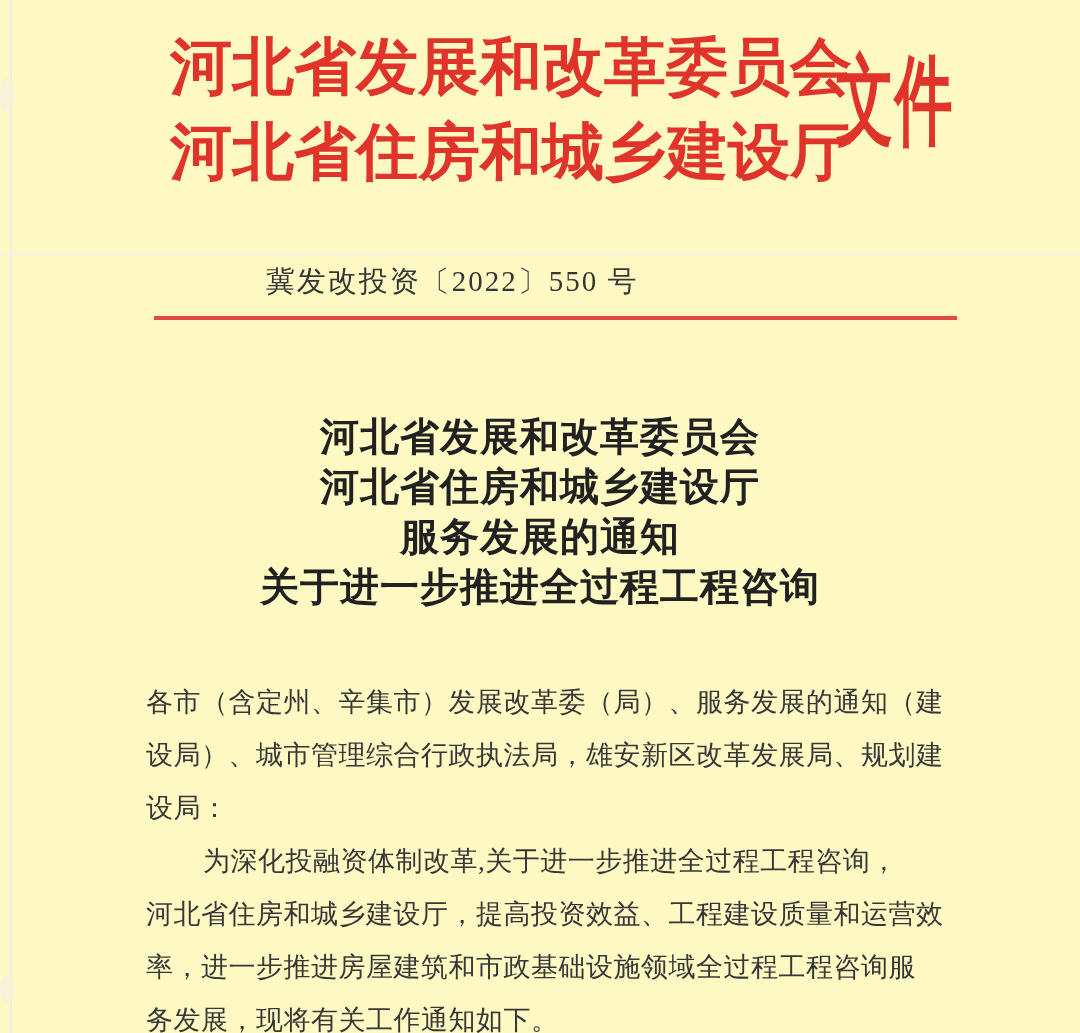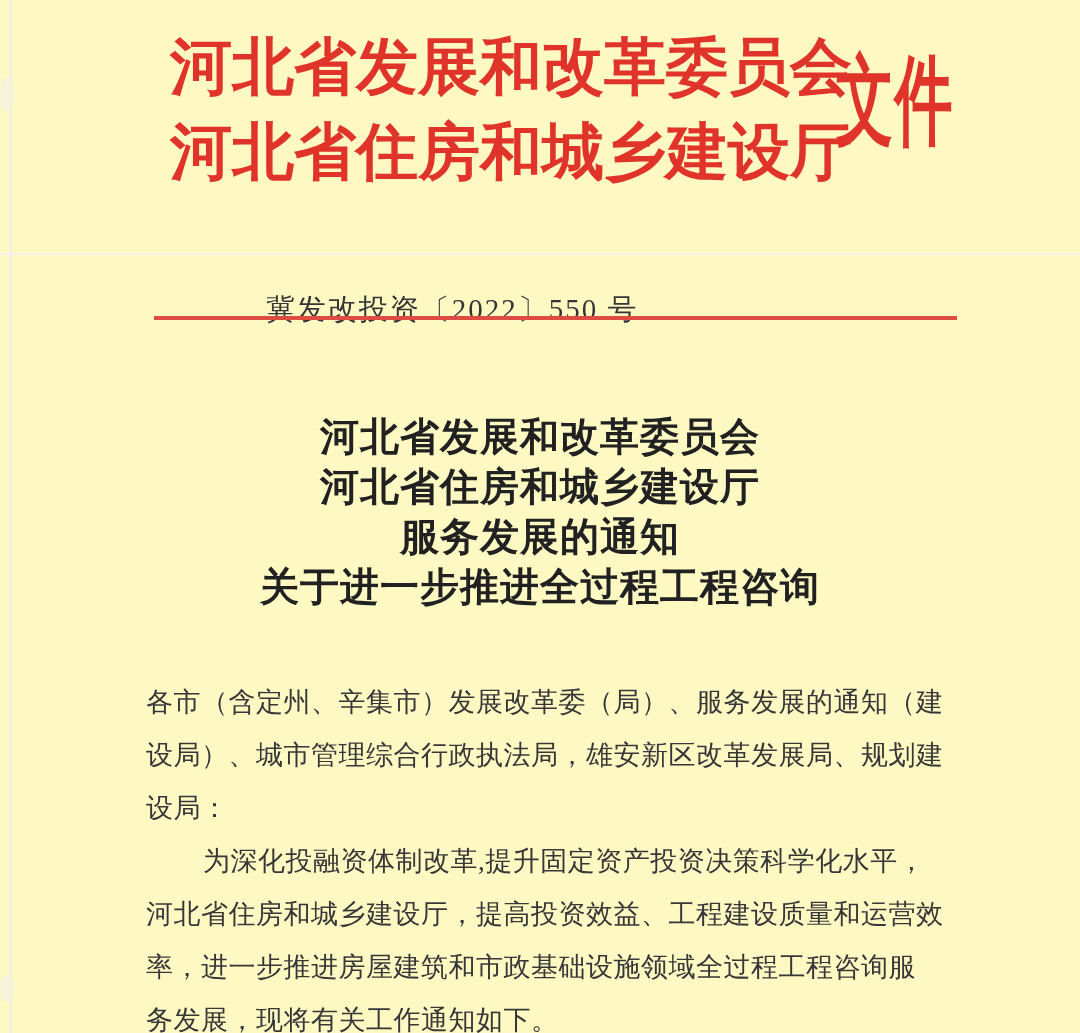--- a/index.html
+++ b/index.html
@@ -73,21 +73,20 @@
   
   .doc-number {
     position: absolute;
     left: 0;
     top: 262px;
     width: 904px;
     text-align: center;
     font-size: 29px;
     letter-spacing: 2px;
     color: #363636;
-    margin-top: 28px;
   }
   .red-rule {
     position: absolute;
     left: 154px;
     top: 316px;
     width: 803px;
     height: 4px;
     background: #de4b41;
   }
 
@@ -148,19 +147,19 @@
     <div class="title-line">河北省发展和改革委员会</div>
     <div class="title-line">河北省住房和城乡建设厅</div>
     <div class="title-line">服务发展的通知</div>
     <div class="title-line">关于进一步推进全过程工程咨询</div>
   </div>
 
   <div class="body-block">
     <div class="body-line">各市（含定州、辛集市）发展改革委（局）、服务发展的通知（建</div>
     <div class="body-line">设局）、城市管理综合行政执法局，雄安新区改革发展局、规划建</div>
     <div class="body-line">设局：</div>
-    <div class="body-line indent">为深化投融资体制改革,提升固定资产投资决策科学化水平，</div>
+    <div class="body-line indent">为深化投融资体制改革,关于进一步推进全过程工程咨询，</div>
     <div class="body-line">河北省住房和城乡建设厅，提高投资效益、工程建设质量和运营效</div>
     <div class="body-line">率，进一步推进房屋建筑和市政基础设施领域全过程工程咨询服</div>
     <div class="body-line">务发展，现将有关工作通知如下。</div>
   </div>
 
 </div>
 
 </body></html>

